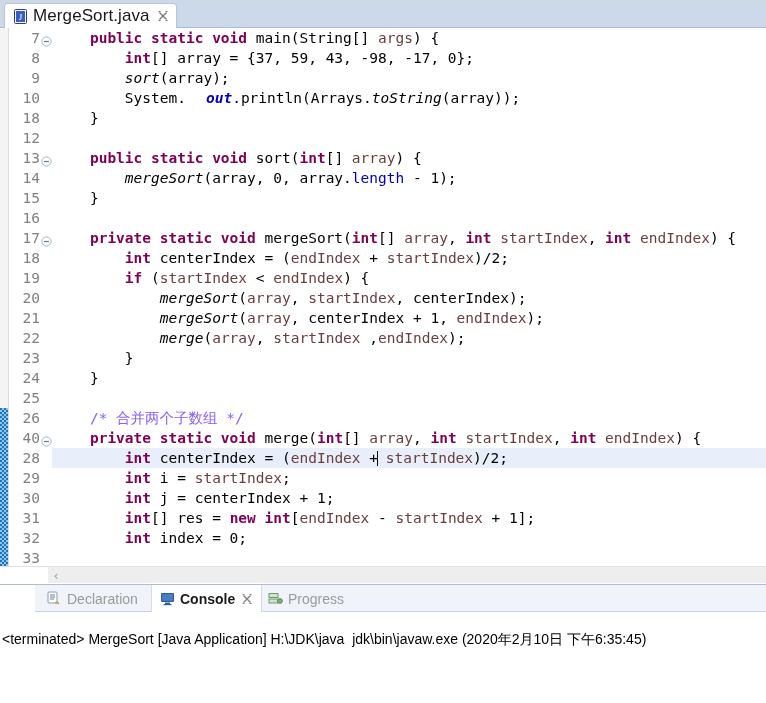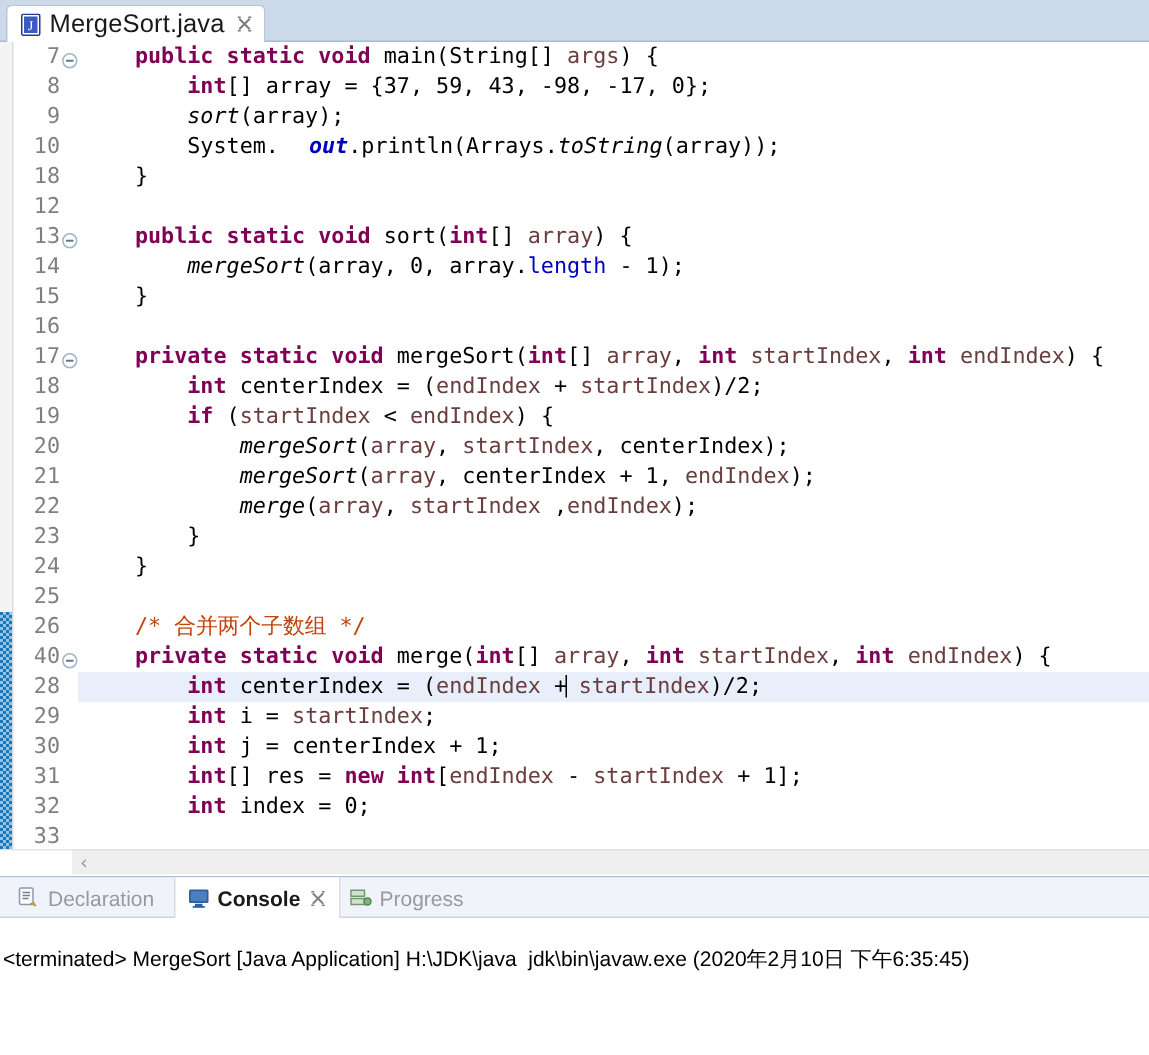--- a/index.html
+++ b/index.html
@@ -126,21 +126,21 @@
     height: 11px;
   }
   .ln-text {
     position: relative;
     margin-left: 55px;
     display: inline-block;
   }
 
   
   .kw   { color: #7f0055; font-weight: bold; }
-  .cmt  { color: #c2410c; }
+  .cmt  { color: #8b5cf6; }
   .fld  { color: #0000c0; }
   .fldb { color: #0000c0; font-weight: bold; font-style: italic; margin-left: 20px; }
   .smth { color: #000000; font-style: italic; }
   .par  { color: #6a3e3e; }
   .pln  { color: #000000; }
   .caret {
     display: inline-block;
     width: 0;
     border-left: 1px solid #000;
     height: 15px;
@@ -179,20 +179,21 @@
     height: 118px;
     background: #ffffff;
     border-top: 1px solid #b0bcd4;
   }
   #bottom-tabbar {
     height: 27px;
     background: #f1f3fa;
     position: relative;
     border-bottom: 1px solid #ccd2e4;
     box-sizing: border-box;
+    margin-left: 35px;
   }
   .btab {
     position: absolute;
     top: 0;
     height: 27px;
     display: flex;
     align-items: center;
     padding: 0 8px;
     box-sizing: border-box;
     white-space: nowrap;

